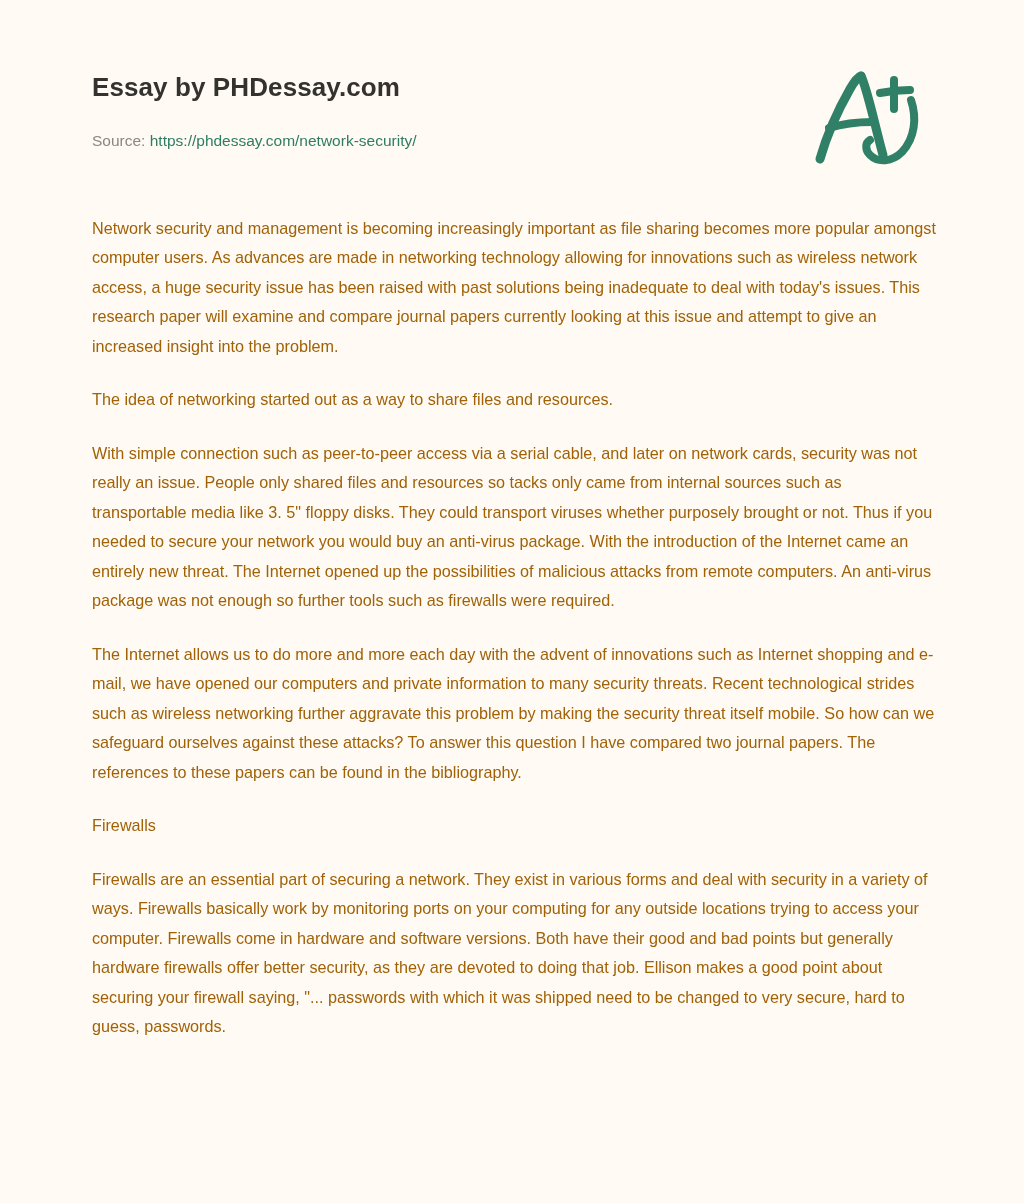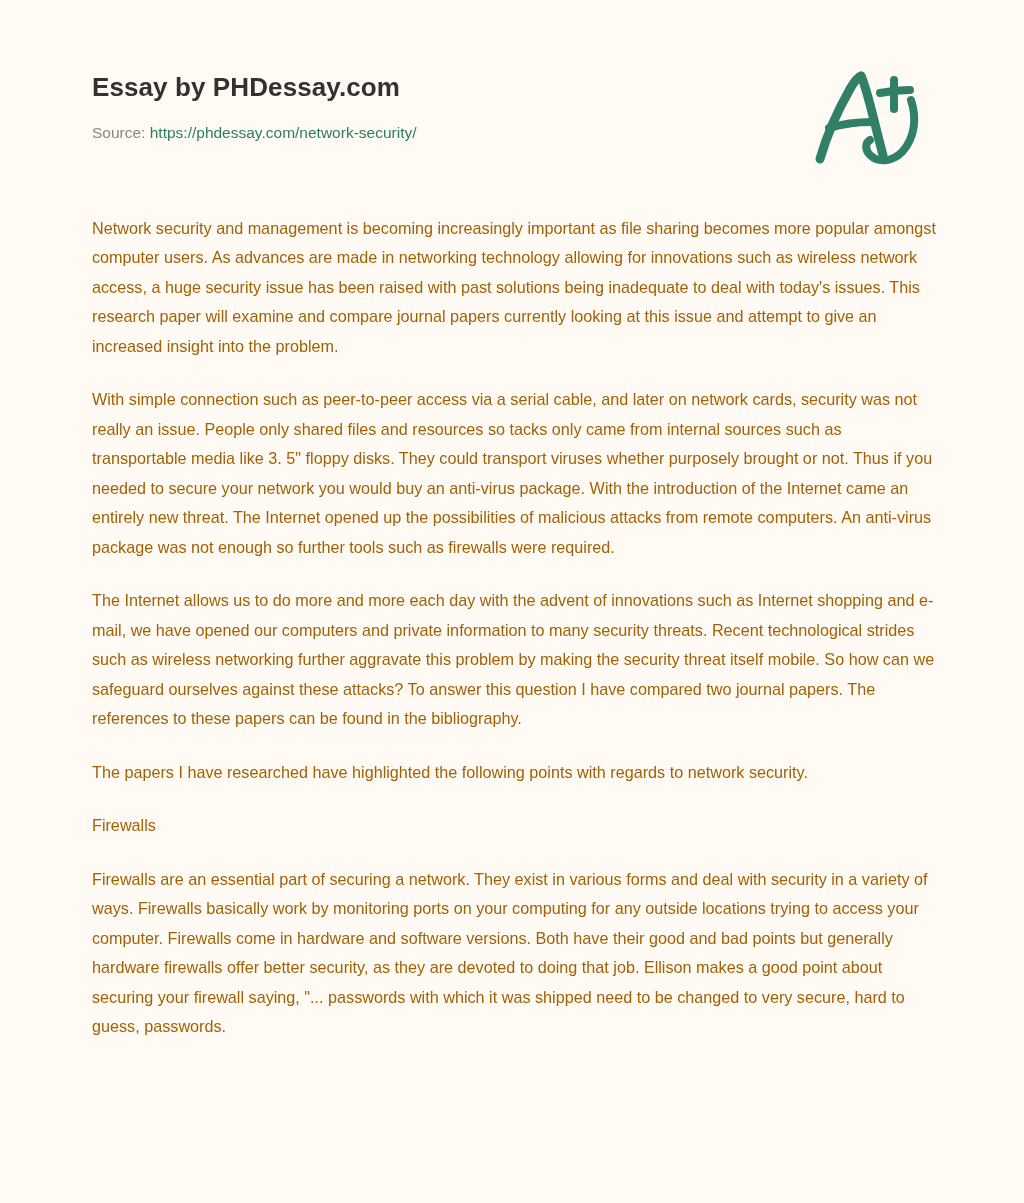--- a/index.html
+++ b/index.html
@@ -29,21 +29,21 @@
   }
   .brand-line {
     font-size: 26px;
     font-weight: bold;
     color: #34322f;
     letter-spacing: 0.1px;
     line-height: 1.2;
     margin: 0;
   }
   .source-line {
-    margin: 20px 0 0 0;
+    margin: 28px 0 0 0;
     font-size: 15.5px;
     color: #8b8781;
     line-height: 1.3;
   }
   .source-link {
     color: #2e7d63;
     text-decoration: none;
   }
 
   
@@ -109,21 +109,21 @@
 
           <path d="M109 38 C 115 56, 113 76, 100 90 C 90 100, 76 101, 68 93 C 63 88, 63 81, 68 78" stroke-width="8"></path>
         </g>
       </svg>
     </div>
   </div>
 
 
   <div class="article">
     <p>Network security and management is becoming increasingly important as file sharing becomes more popular amongst computer users. As advances are made in networking technology allowing for innovations such as wireless network access, a huge security issue has been raised with past solutions being inadequate to deal with today's issues. This research paper will examine and compare journal papers currently looking at this issue and attempt to give an increased insight into the problem.</p>
+    <p>The idea of networking started out as a way to share files and resources.</p>
     <p>With simple connection such as peer-to-peer access via a serial cable, and later on network cards, security was not really an issue. People only shared files and resources so tacks only came from internal sources such as transportable media like 3. 5" floppy disks. They could transport viruses whether purposely brought or not. Thus if you needed to secure your network you would buy an anti-virus package. With the introduction of the Internet came an entirely new threat. The Internet opened up the possibilities of malicious attacks from remote computers. An anti-virus package was not enough so further tools such as firewalls were required.</p>
     <p>The Internet allows us to do more and more each day with the advent of innovations such as Internet shopping and e-mail, we have opened our computers and private information to many security threats. Recent technological strides such as wireless networking further aggravate this problem by making the security threat itself mobile. So how can we safeguard ourselves against these attacks? To answer this question I have compared two journal papers. The references to these papers can be found in the bibliography.</p>
-    <p>The papers I have researched have highlighted the following points with regards to network security.</p>
     <p>Firewalls</p>
     <p>Firewalls are an essential part of securing a network. They exist in various forms and deal with security in a variety of ways. Firewalls basically work by monitoring ports on your computing for any outside locations trying to access your computer. Firewalls come in hardware and software versions. Both have their good and bad points but generally hardware firewalls offer better security, as they are devoted to doing that job. Ellison makes a good point about securing your firewall saying, "... passwords with which it was shipped need to be changed to very secure, hard to guess, passwords.</p>
 
   </div>
 
 </div>
 
 </body></html>

